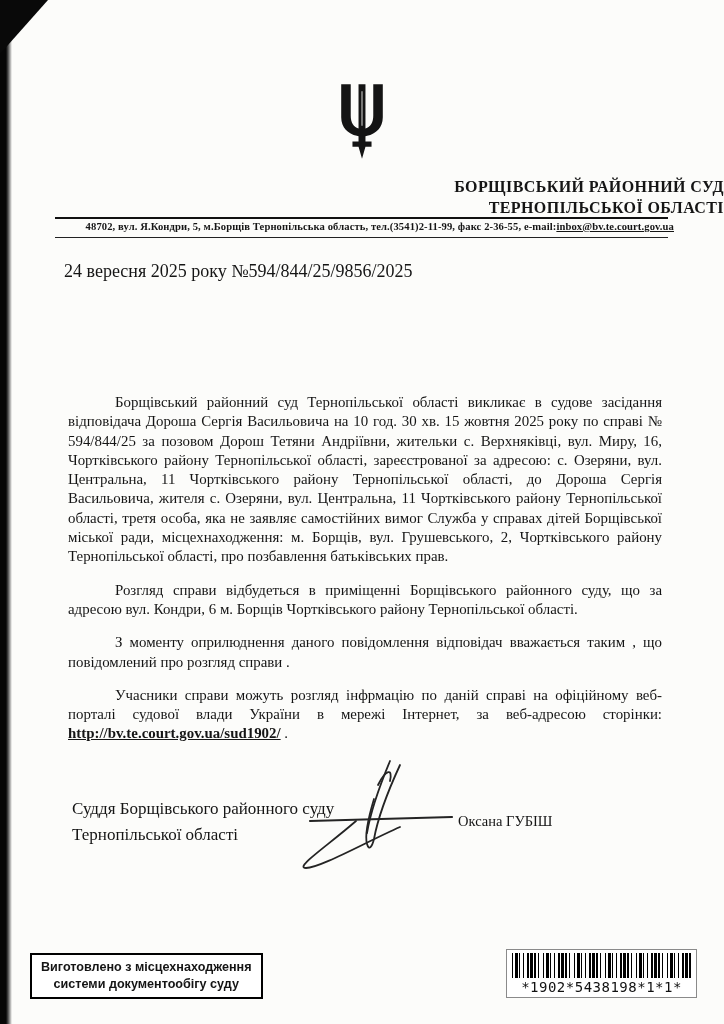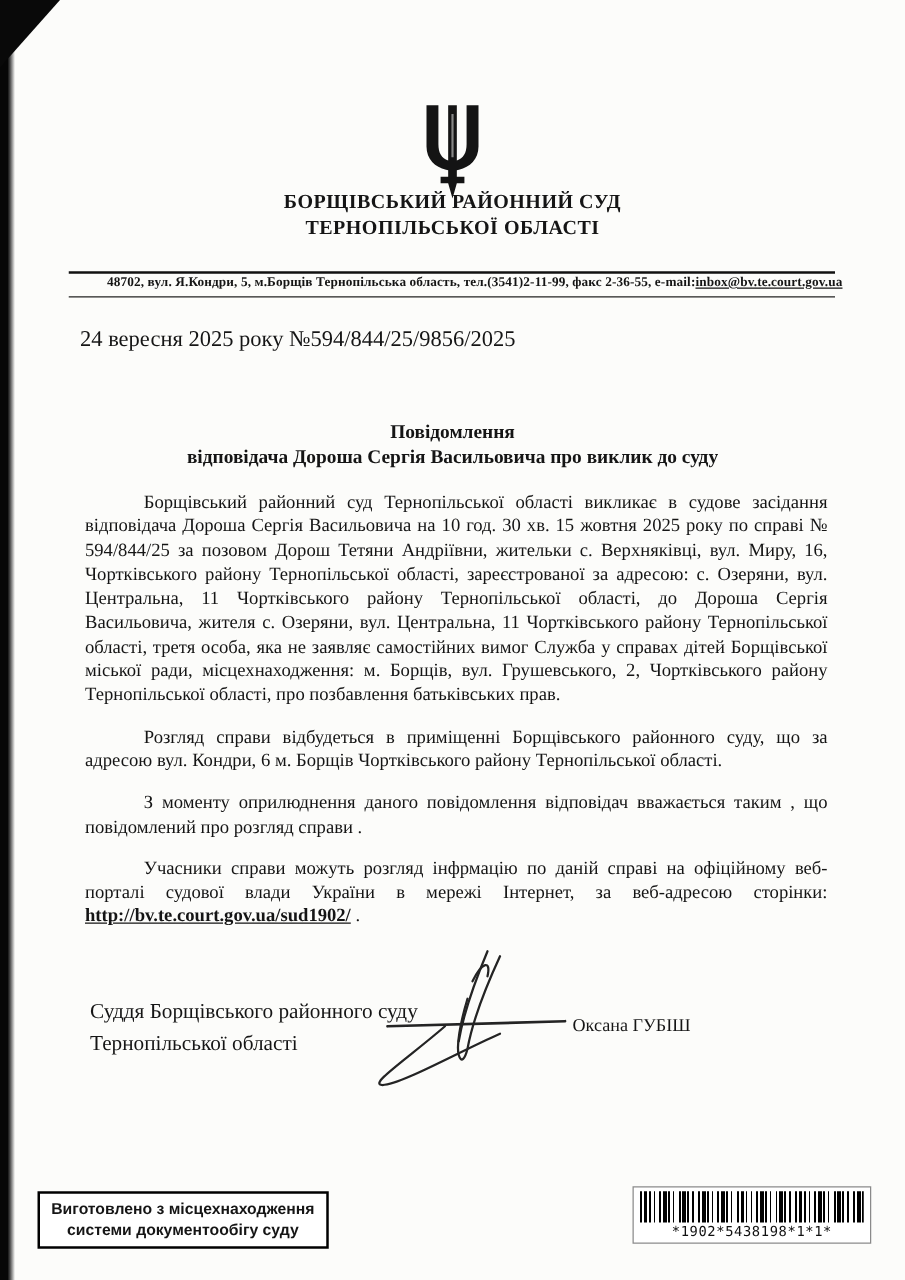--- a/index.html
+++ b/index.html
@@ -23,22 +23,22 @@
   }
   .scan-corner {
     position: absolute; left: 0; top: 0; width: 0; height: 0;
     border-top: 54px solid #090909;
     border-right: 48px solid transparent;
   }
 
   .emblem { position: absolute; top: 84px; left: 50%; transform: translateX(-50%); }
 
   .court-name {
-    position: absolute; top: 152px; left: 0; right: 0;
-    text-align: center; font-weight: bold;
+    position: absolute; top: 177px; left: 0; right: 0;
+    text-align: right; font-weight: bold;
     font-size: 16px; line-height: 1.3; letter-spacing: .4px;
   }
 
   .rule-top    { position: absolute; top: 217px; left: 55px; right: 56px; border-top: 2.5px solid #111; }
   .address {
     position: absolute; top: 221px; left: 48px; right: 50px;
     text-align: right; font-weight: bold;
     font-size: 10.6px; letter-spacing: .1px; white-space: nowrap;
   }
   .address .email { text-decoration: underline; }
@@ -83,21 +83,21 @@
       #000 3px,   #000 6px,
       #fff 6px,   #fff 7px,
       #000 7px,   #000 8.5px,
       #fff 8.5px, #fff 11px,
       #000 11px,  #000 12px,
       #fff 12px,  #fff 15.5px);
   }
   .barcode .code {
     text-align: center; margin-top: 1px;
     font-family: "DejaVu Sans Mono", monospace;
-    font-size: 11px; letter-spacing: .5px; color: #111;
+    font-size: 14px; letter-spacing: .5px; color: #111;
   }
 </style>
 </head>
 <body>
 
 <div class="page">
 
   <div class="scan-strip"></div>
   <div class="scan-corner"></div>
 
@@ -114,24 +114,20 @@
     <div>БОРЩІВСЬКИЙ РАЙОННИЙ СУД</div>
     <div>ТЕРНОПІЛЬСЬКОЇ ОБЛАСТІ</div>
   </div>
 
   <div class="rule-top"></div>
   <div class="address"><span>48702, вул. Я.Кондри, 5,  м.Борщів Тернопільська область, тел.(3541)2-11-99, факс 2-36-55, e-mail:</span><span class="email">inbox@bv.te.court.gov.ua</span></div>
   <div class="rule-bottom"></div>
 
   <div class="date-line">24 вересня 2025 року №594/844/25/9856/2025</div>
 
-  <div class="doc-title">
-    <div>Повідомлення</div>
-    <div>відповідача Дороша Сергія Васильовича  про виклик до суду</div>
-  </div>
 
   <div class="body-text">
     <p>Борщівський районний суд Тернопільської області викликає в судове засідання відповідача Дороша Сергія Васильовича на 10 год. 30 хв. 15 жовтня 2025 року по справі № 594/844/25 за позовом Дорош Тетяни Андріївни, жительки с. Верхняківці, вул. Миру, 16, Чортківського району Тернопільської області, зареєстрованої за адресою: с. Озеряни, вул. Центральна, 11 Чортківського району Тернопільської області, до Дороша Сергія Васильовича, жителя с. Озеряни, вул. Центральна, 11 Чортківського району Тернопільської області, третя особа, яка не заявляє самостійних вимог Служба у справах дітей Борщівської міської ради, місцехнаходження: м. Борщів, вул. Грушевського, 2, Чортківського району Тернопільської області, про позбавлення батьківських прав.</p>
     <p>Розгляд справи відбудеться в приміщенні  Борщівського районного суду, що  за адресою  вул. Кондри, 6 м. Борщів Чортківського району Тернопільської області.</p>
     <p>З моменту  оприлюднення даного  повідомлення відповідач  вважається таким , що повідомлений про розгляд справи .</p>
     <p><span>Учасники  справи можуть розгляд інфрмацію по даній справі  на офіційному веб-порталі судової влади України в мережі Інтернет, за веб-адресою сторінки: </span><span class="weblink">http://bv.te.court.gov.ua/sud1902/</span><span> .</span></p>
   </div>
 
   <div class="sig-role">
     <div>Суддя Борщівського районного суду</div>

